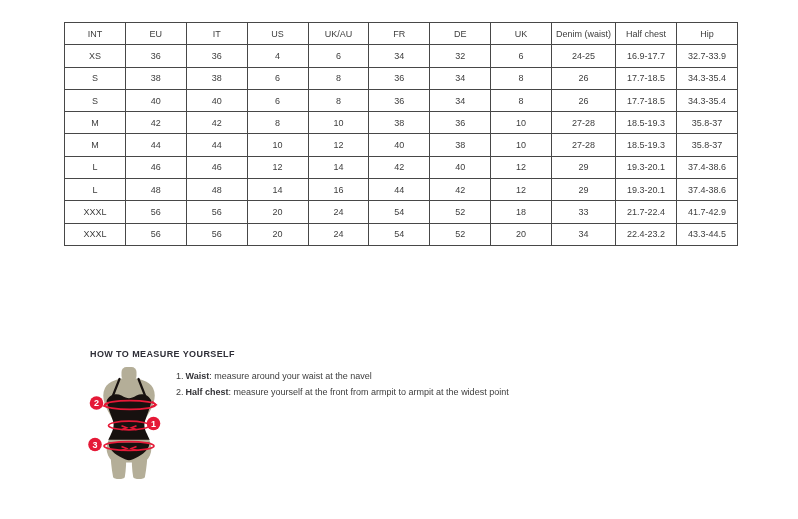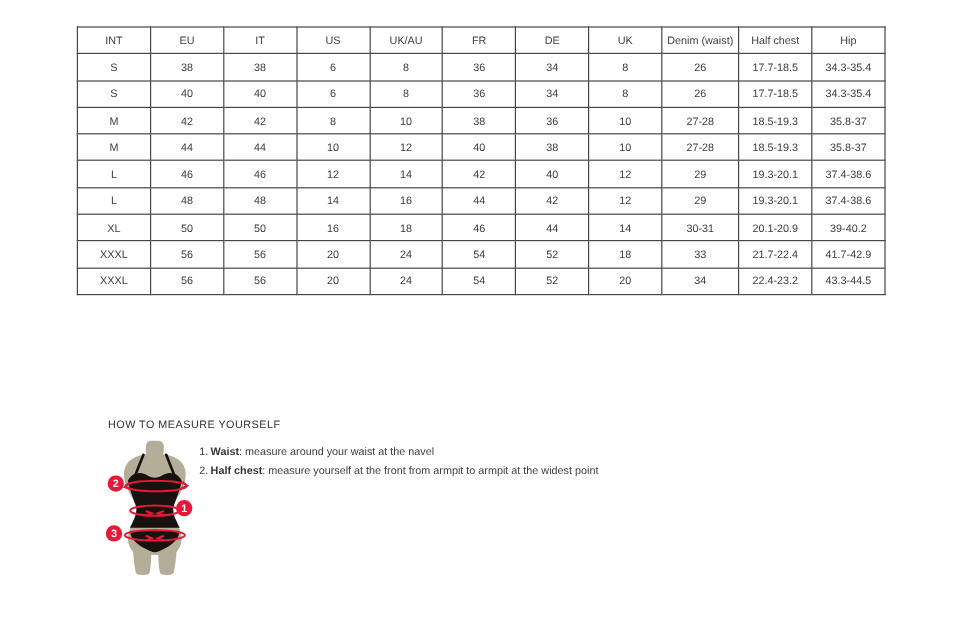--- a/index.html
+++ b/index.html
@@ -33,33 +33,33 @@
     overflow: hidden;
   }
   table.size-chart col.c-std  { width: 60.8px; }
   table.size-chart col.c-wide { width: 64px; }
 
   
   .measure-title {
     position: absolute;
     left: 65px; top: 349px;
     font-size: 9px;
-    font-weight: 400;
+    font-weight: 700;
     letter-spacing: 0.4px;
     color: #2e2e37;
     padding-left: 25px;
   }
   .figure-wrap {
     position: absolute;
     left: 84px; top: 367px;
     width: 90px; height: 114px;
   }
   ol.measure-steps {
     position: absolute;
-    left: 166px; top: 371px;
+    left: 176px; top: 371px;
     margin: 0; padding: 0;
     list-style: none;
   }
   ol.measure-steps li {
     font-size: 9px;
     color: #3d3d3d;
     line-height: 10px;
     margin-bottom: 6px;
     white-space: nowrap;
   }
@@ -109,20 +109,33 @@
           <th>FR</th>
           <th>DE</th>
           <th>UK</th>
           <th>Denim (waist)</th>
           <th>Half chest</th>
           <th>Hip</th>
         </tr>
     </thead>
     <tbody>
         <tr>
+          <td>XS</td>
+          <td>36</td>
+          <td>36</td>
+          <td>4</td>
+          <td>6</td>
+          <td>34</td>
+          <td>32</td>
+          <td>6</td>
+          <td>24-25</td>
+          <td>16.9-17.7</td>
+          <td>32.7-33.9</td>
+        </tr>
+        <tr>
           <td>S</td>
           <td>38</td>
           <td>38</td>
           <td>6</td>
           <td>8</td>
           <td>36</td>
           <td>34</td>
           <td>8</td>
           <td>26</td>
           <td>17.7-18.5</td>
@@ -185,33 +198,20 @@
           <td>48</td>
           <td>48</td>
           <td>14</td>
           <td>16</td>
           <td>44</td>
           <td>42</td>
           <td>12</td>
           <td>29</td>
           <td>19.3-20.1</td>
           <td>37.4-38.6</td>
-        </tr>
-        <tr>
-          <td>XL</td>
-          <td>50</td>
-          <td>50</td>
-          <td>16</td>
-          <td>18</td>
-          <td>46</td>
-          <td>44</td>
-          <td>14</td>
-          <td>30-31</td>
-          <td>20.1-20.9</td>
-          <td>39-40.2</td>
         </tr>
         <tr>
           <td>XXXL</td>
           <td>56</td>
           <td>56</td>
           <td>20</td>
           <td>24</td>
           <td>54</td>
           <td>52</td>
           <td>18</td>

